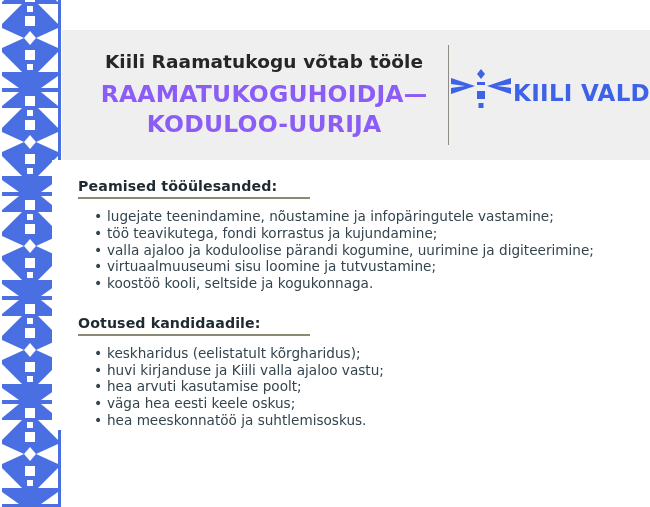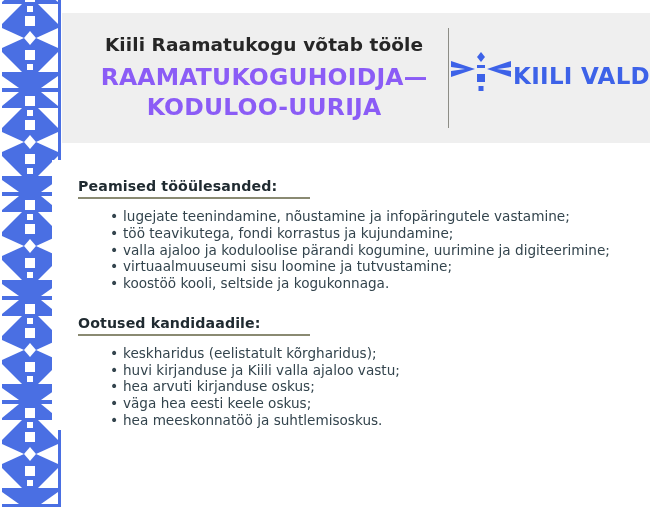--- a/index.html
+++ b/index.html
@@ -37,21 +37,21 @@
     top: 0;
     width: 3px;
     height: 507px;
     background: #4a6fe3;
   }
 
   
   #header-band {
     position: absolute;
     left: 62px;
-    top: 13px;
+    top: 30px;
     width: 588px;
     height: 130px;
     background: #efefef;
   }
   #header-inner {
     position: absolute;
     left: 0; top: 0; right: 0; bottom: 0;
     display: flex;
     align-items: center;
   }
@@ -124,21 +124,21 @@
     white-space: nowrap;
   }
   .heading-rule {
     height: 2px;
     background: #8a8a72;
     margin: 3px 0 0 26px;
     width: 232px;
   }
   ul.bullets {
     list-style: none;
-    margin: 10px 0 0 16px;
+    margin: 10px 0 0 0;
     padding: 0 18px 0 42px;
   }
   ul.bullets li {
     position: relative;
     font-family: "DejaVu Sans", sans-serif;
     font-size: 13.6px;
     color: #33444d;
     line-height: 1.16;
     margin-bottom: 1px;
     padding-left: 13px;
@@ -241,21 +241,21 @@
       <li>koostöö kooli, seltside ja kogukonnaga.</li>
     </ul>
   </div>
 
   <div id="section-expectations">
     <div class="section-heading">Ootused kandidaadile:</div>
     <div class="heading-rule"></div>
     <ul class="bullets">
       <li>keskharidus (eelistatult kõrgharidus);</li>
       <li>huvi kirjanduse ja Kiili valla ajaloo vastu;</li>
-      <li>hea arvuti kirjanduse oskus;</li>
+      <li>hea arvuti kasutamise poolt;</li>
       <li>väga hea eesti keele oskus;</li>
       <li>hea meeskonnatöö ja suhtlemisoskus.</li>
     </ul>
   </div>
 
   <div id="section-offer">
     <div class="section-heading">Omalt poolt oskus:</div>
   </div>
 
 </div>

